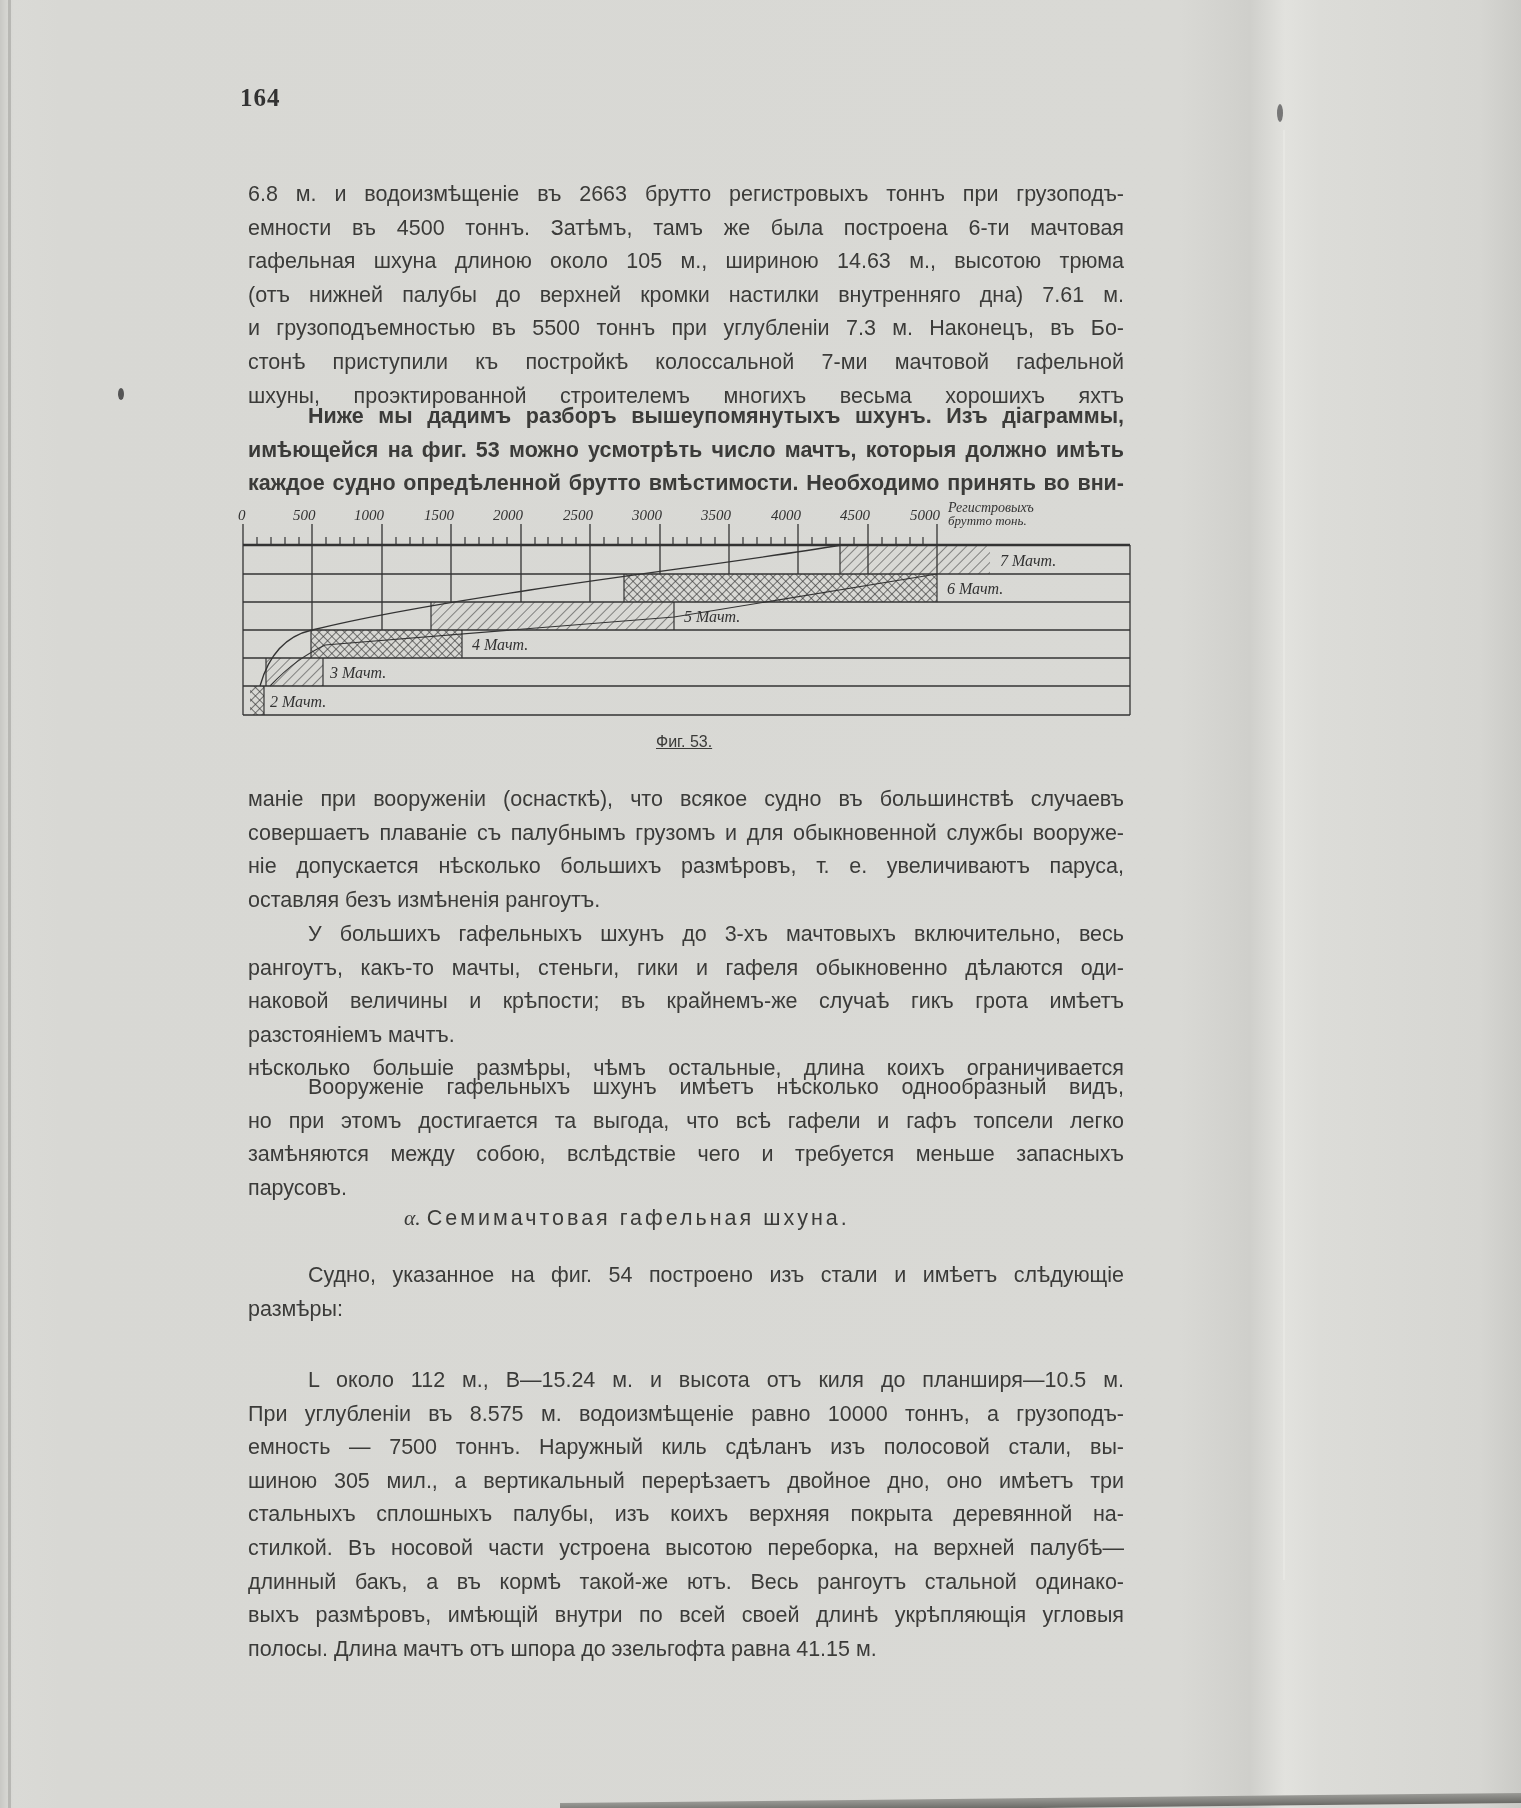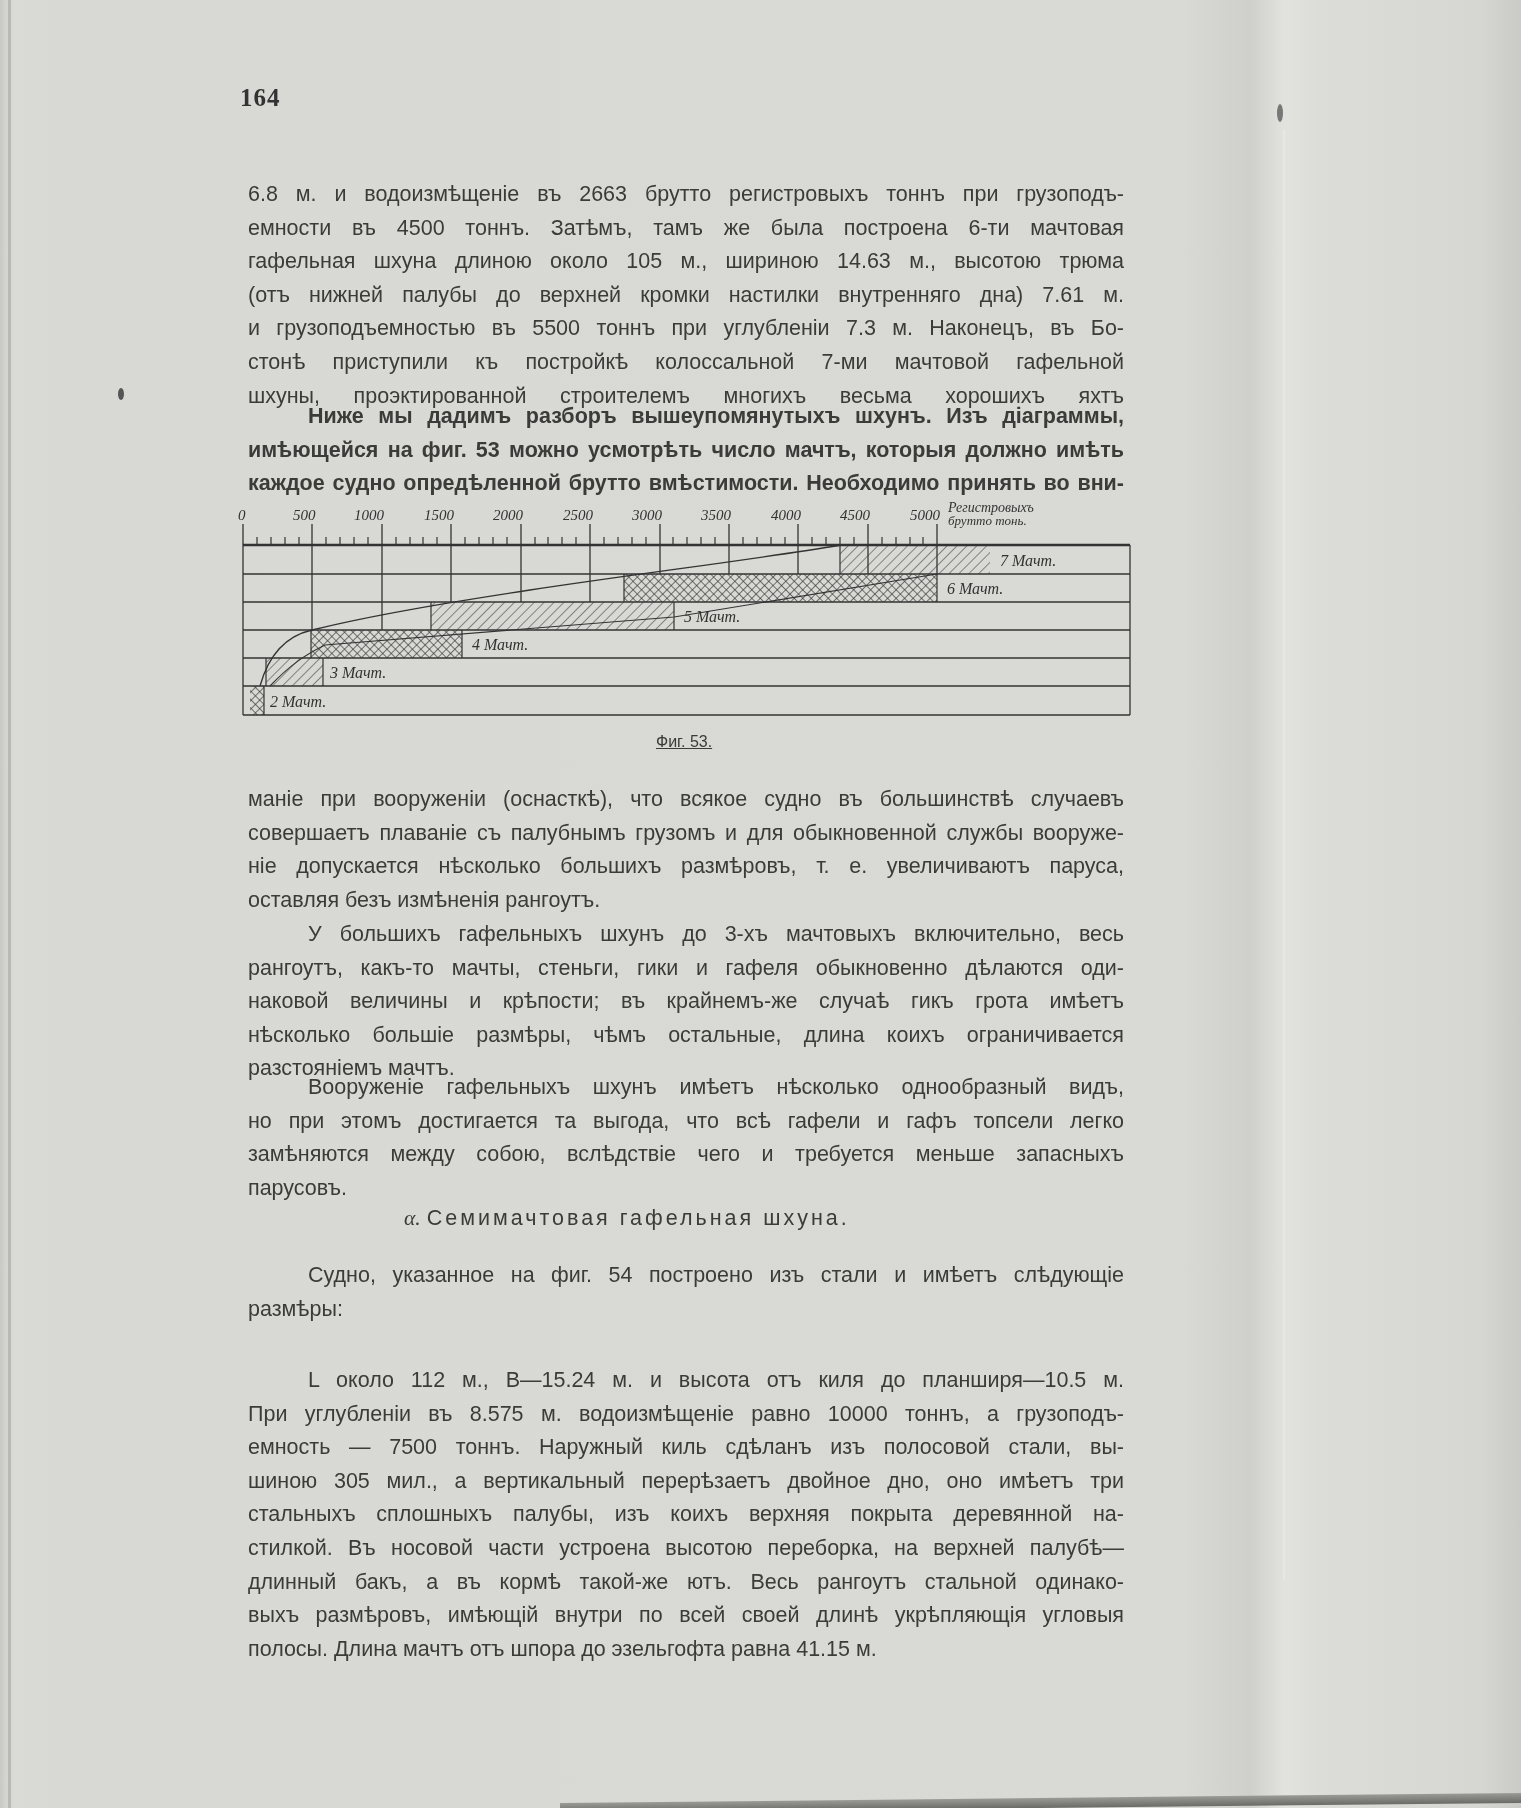--- a/index.html
+++ b/index.html
@@ -194,22 +194,22 @@
   <span class="line">маніе при вооруженіи (оснасткѣ), что всякое судно въ большинствѣ случаевъ</span>
   <span class="line">совершаетъ плаваніе съ палубнымъ грузомъ и для обыкновенной службы вооруже-</span>
   <span class="line">ніе допускается нѣсколько большихъ размѣровъ, т. е. увеличиваютъ паруса,</span>
   <span class="line last">оставляя безъ измѣненія рангоутъ.</span>
 </div>
 
 <div class="text-block" style="top:918px;">
   <span class="line indent">У большихъ гафельныхъ шхунъ до 3-хъ мачтовыхъ включительно, весь</span>
   <span class="line">рангоутъ, какъ-то мачты, стеньги, гики и гафеля обыкновенно дѣлаются оди-</span>
   <span class="line">наковой величины и крѣпости; въ крайнемъ-же случаѣ гикъ грота имѣетъ</span>
+  <span class="line last">разстояніемъ мачтъ.</span>
   <span class="line">нѣсколько большіе размѣры, чѣмъ остальные, длина коихъ ограничивается</span>
-  <span class="line last">разстояніемъ мачтъ.</span>
 </div>
 
 <div class="text-block" style="top:1071px;">
   <span class="line indent">Вооруженіе гафельныхъ шхунъ имѣетъ нѣсколько однообразный видъ,</span>
   <span class="line">но при этомъ достигается та выгода, что всѣ гафели и гафъ топсели легко</span>
   <span class="line">замѣняются между собою, вслѣдствіе чего и требуется меньше запасныхъ</span>
   <span class="line last">парусовъ.</span>
 </div>
 
 <div class="section-heading">

